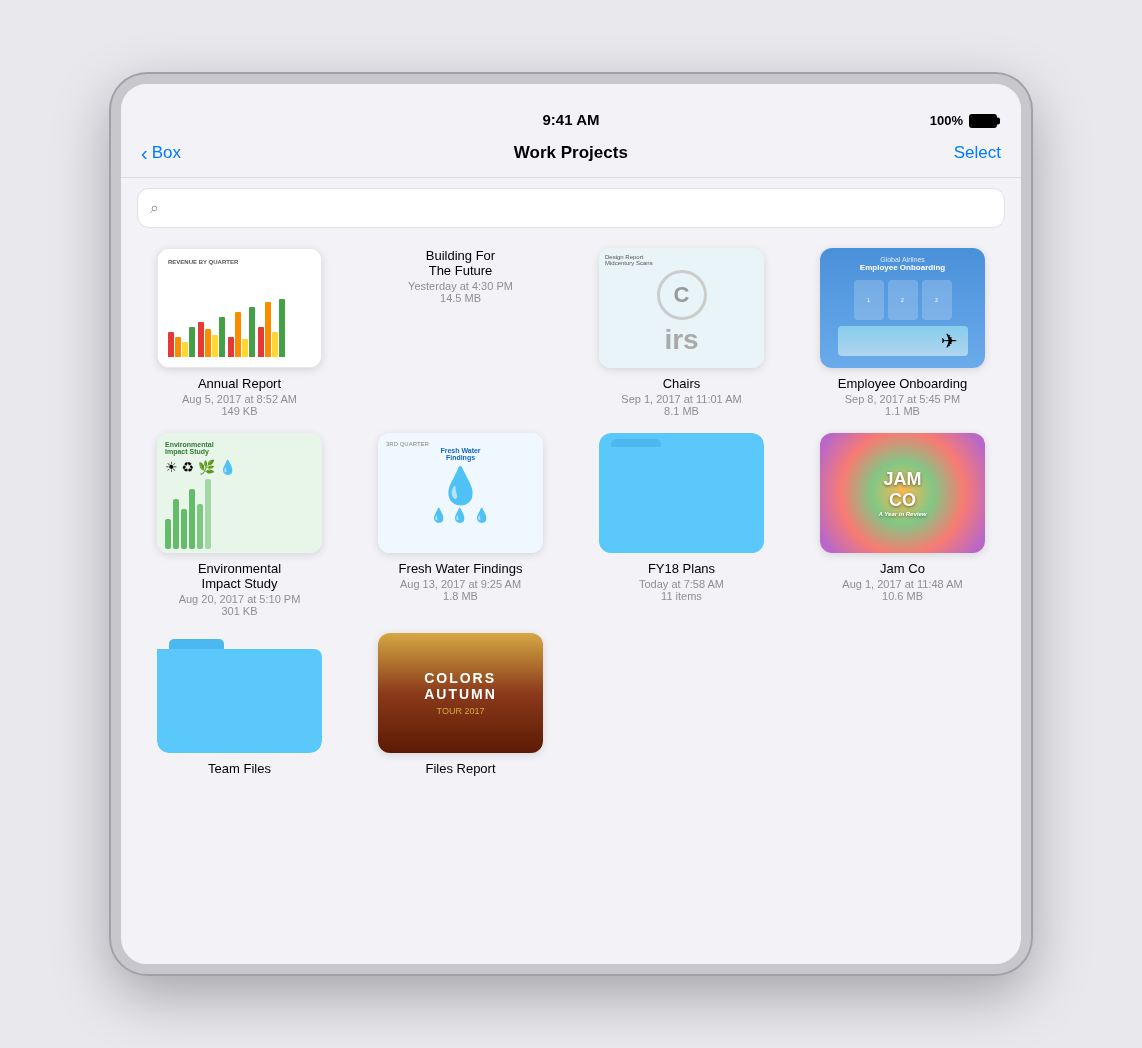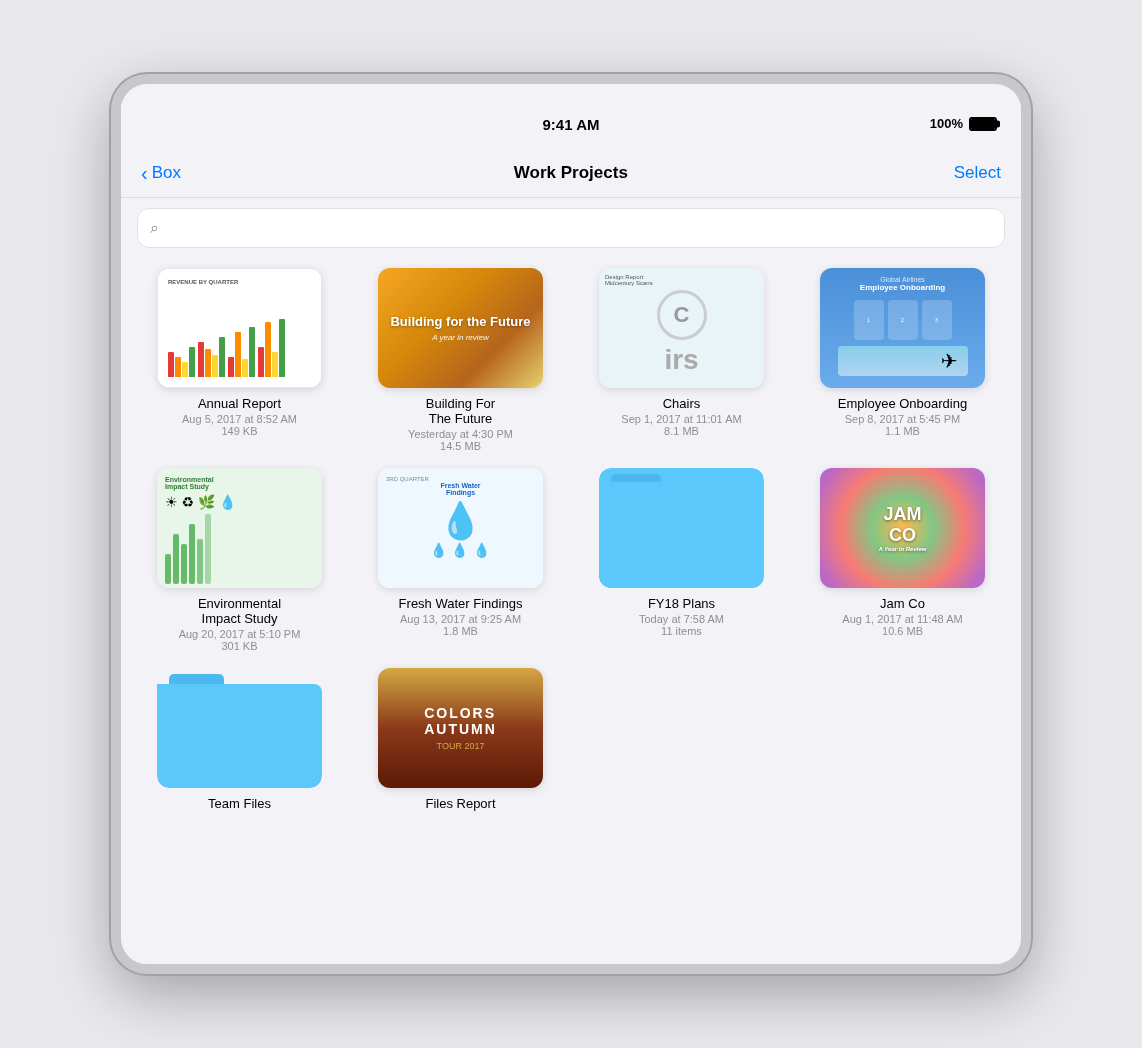--- a/index.html
+++ b/index.html
@@ -18,26 +18,25 @@
       border-radius: 36px;
       border: 10px solid #c8c8cc;
       box-shadow: 0 0 0 2px #a0a0a8, 0 20px 60px rgba(0,0,0,0.3);
       overflow: hidden;
       position: relative;
     }
     .status-bar {
       height: 44px;
       background: #f2f2f7;
       display: flex;
-      align-items: flex-start;
+      align-items: flex-end;
       justify-content: space-between;
-      padding: 12px 24px;
+      padding: 0 24px;
       font-size: 15px;
       font-weight: 600;
-      margin-top: 20px;
     }
     .status-time {
       flex: 1;
       text-align: center;
       font-size: 15px;
       font-weight: 600;
       color: #000;
     }
     .status-left { flex: 1; }
     .status-right {
@@ -463,29 +462,20 @@
               </div>
             </div>
           </div>
         </div>
         <div class="file-name">Annual Report</div>
         <div class="file-date">Aug 5, 2017 at 8:52 AM</div>
         <div class="file-size">149 KB</div>
       </div>
 
       <div class="file-item">
-        <div class="file-thumb">
-          <div class="building-content">
-            <div class="building-bg"></div>
-            <div style="position:absolute;inset:0;display:flex;flex-direction:column;align-items:center;justify-content:center;">
-              <div style="font-size:13px;font-weight:800;color:#fff;text-align:center;text-shadow:0 1px 3px rgba(0,0,0,0.4);">Building for the Future</div>
-              <div style="font-size:8px;font-style:italic;color:rgba(255,255,255,0.9);margin-top:4px;">A year in review</div>
-            </div>
-          </div>
-        </div>
         <div class="file-name">Building For<br>The Future</div>
         <div class="file-date">Yesterday at 4:30 PM</div>
         <div class="file-size">14.5 MB</div>
       </div>
 
       <div class="file-item">
         <div class="file-thumb thumb-chairs">
           <div class="chairs-content">
             <div class="chairs-header">Design Report<br>Midcentury Scans</div>
             <div class="chair-circle">C</div>

